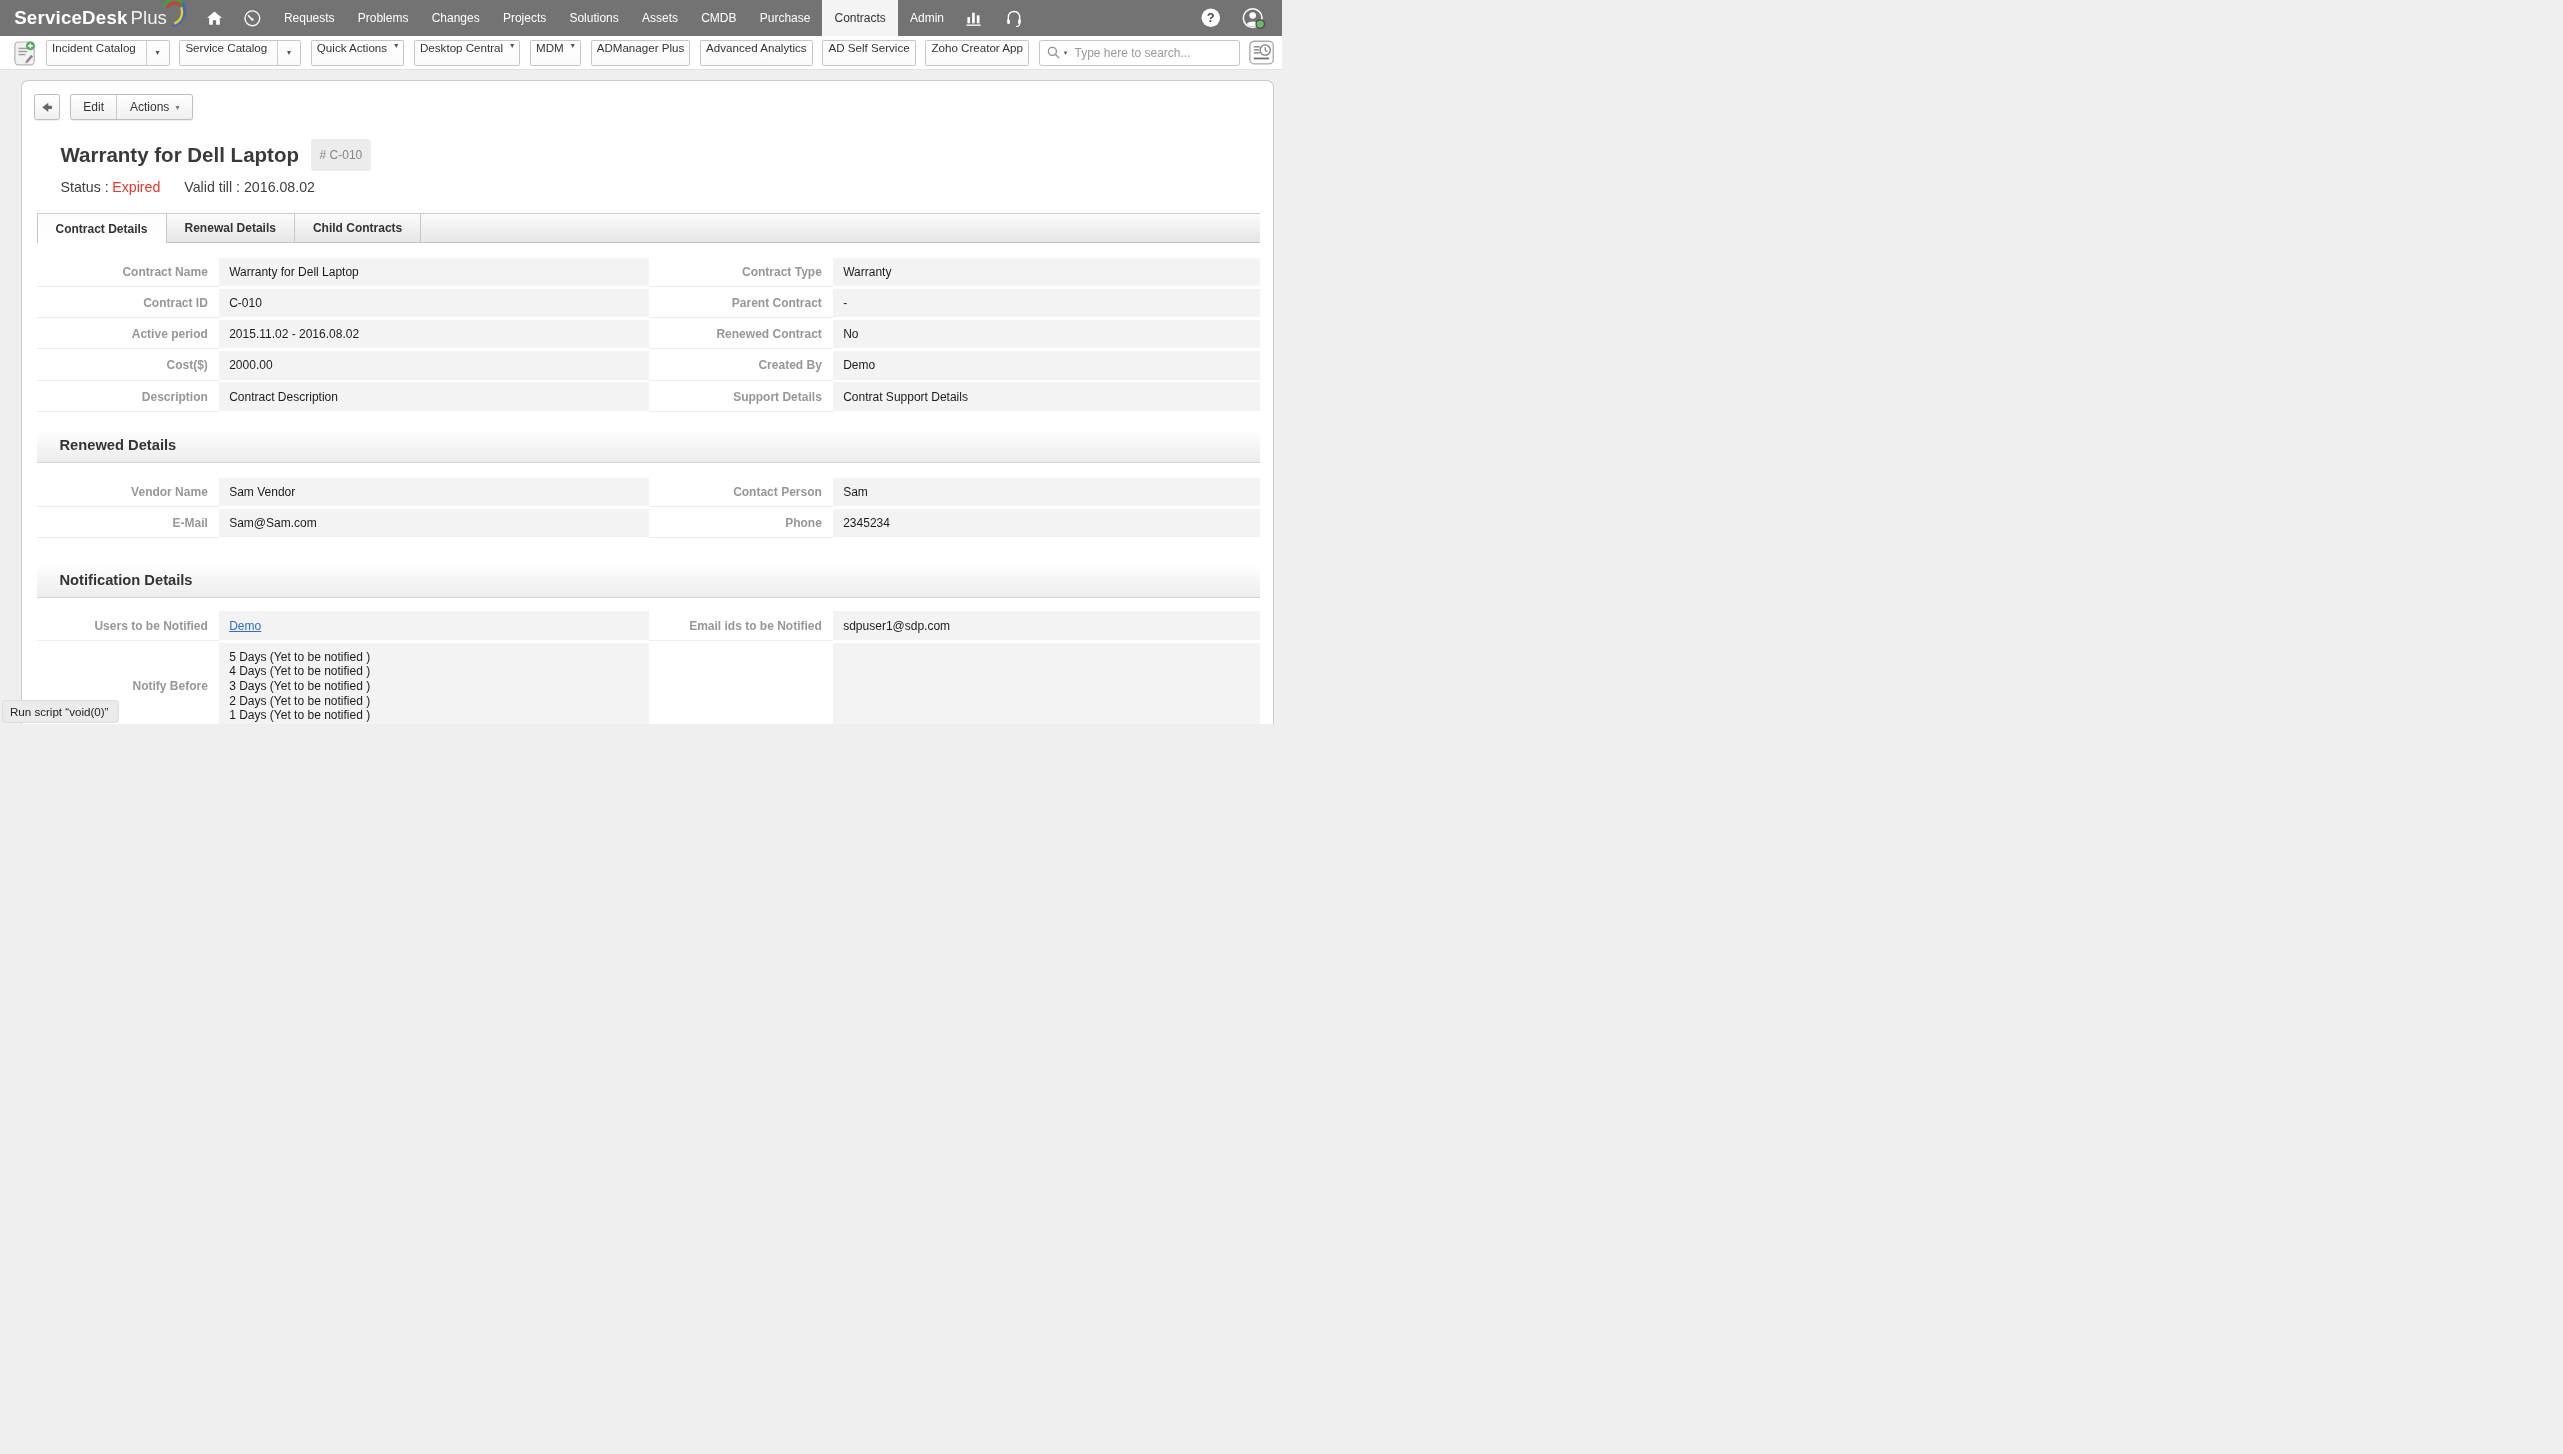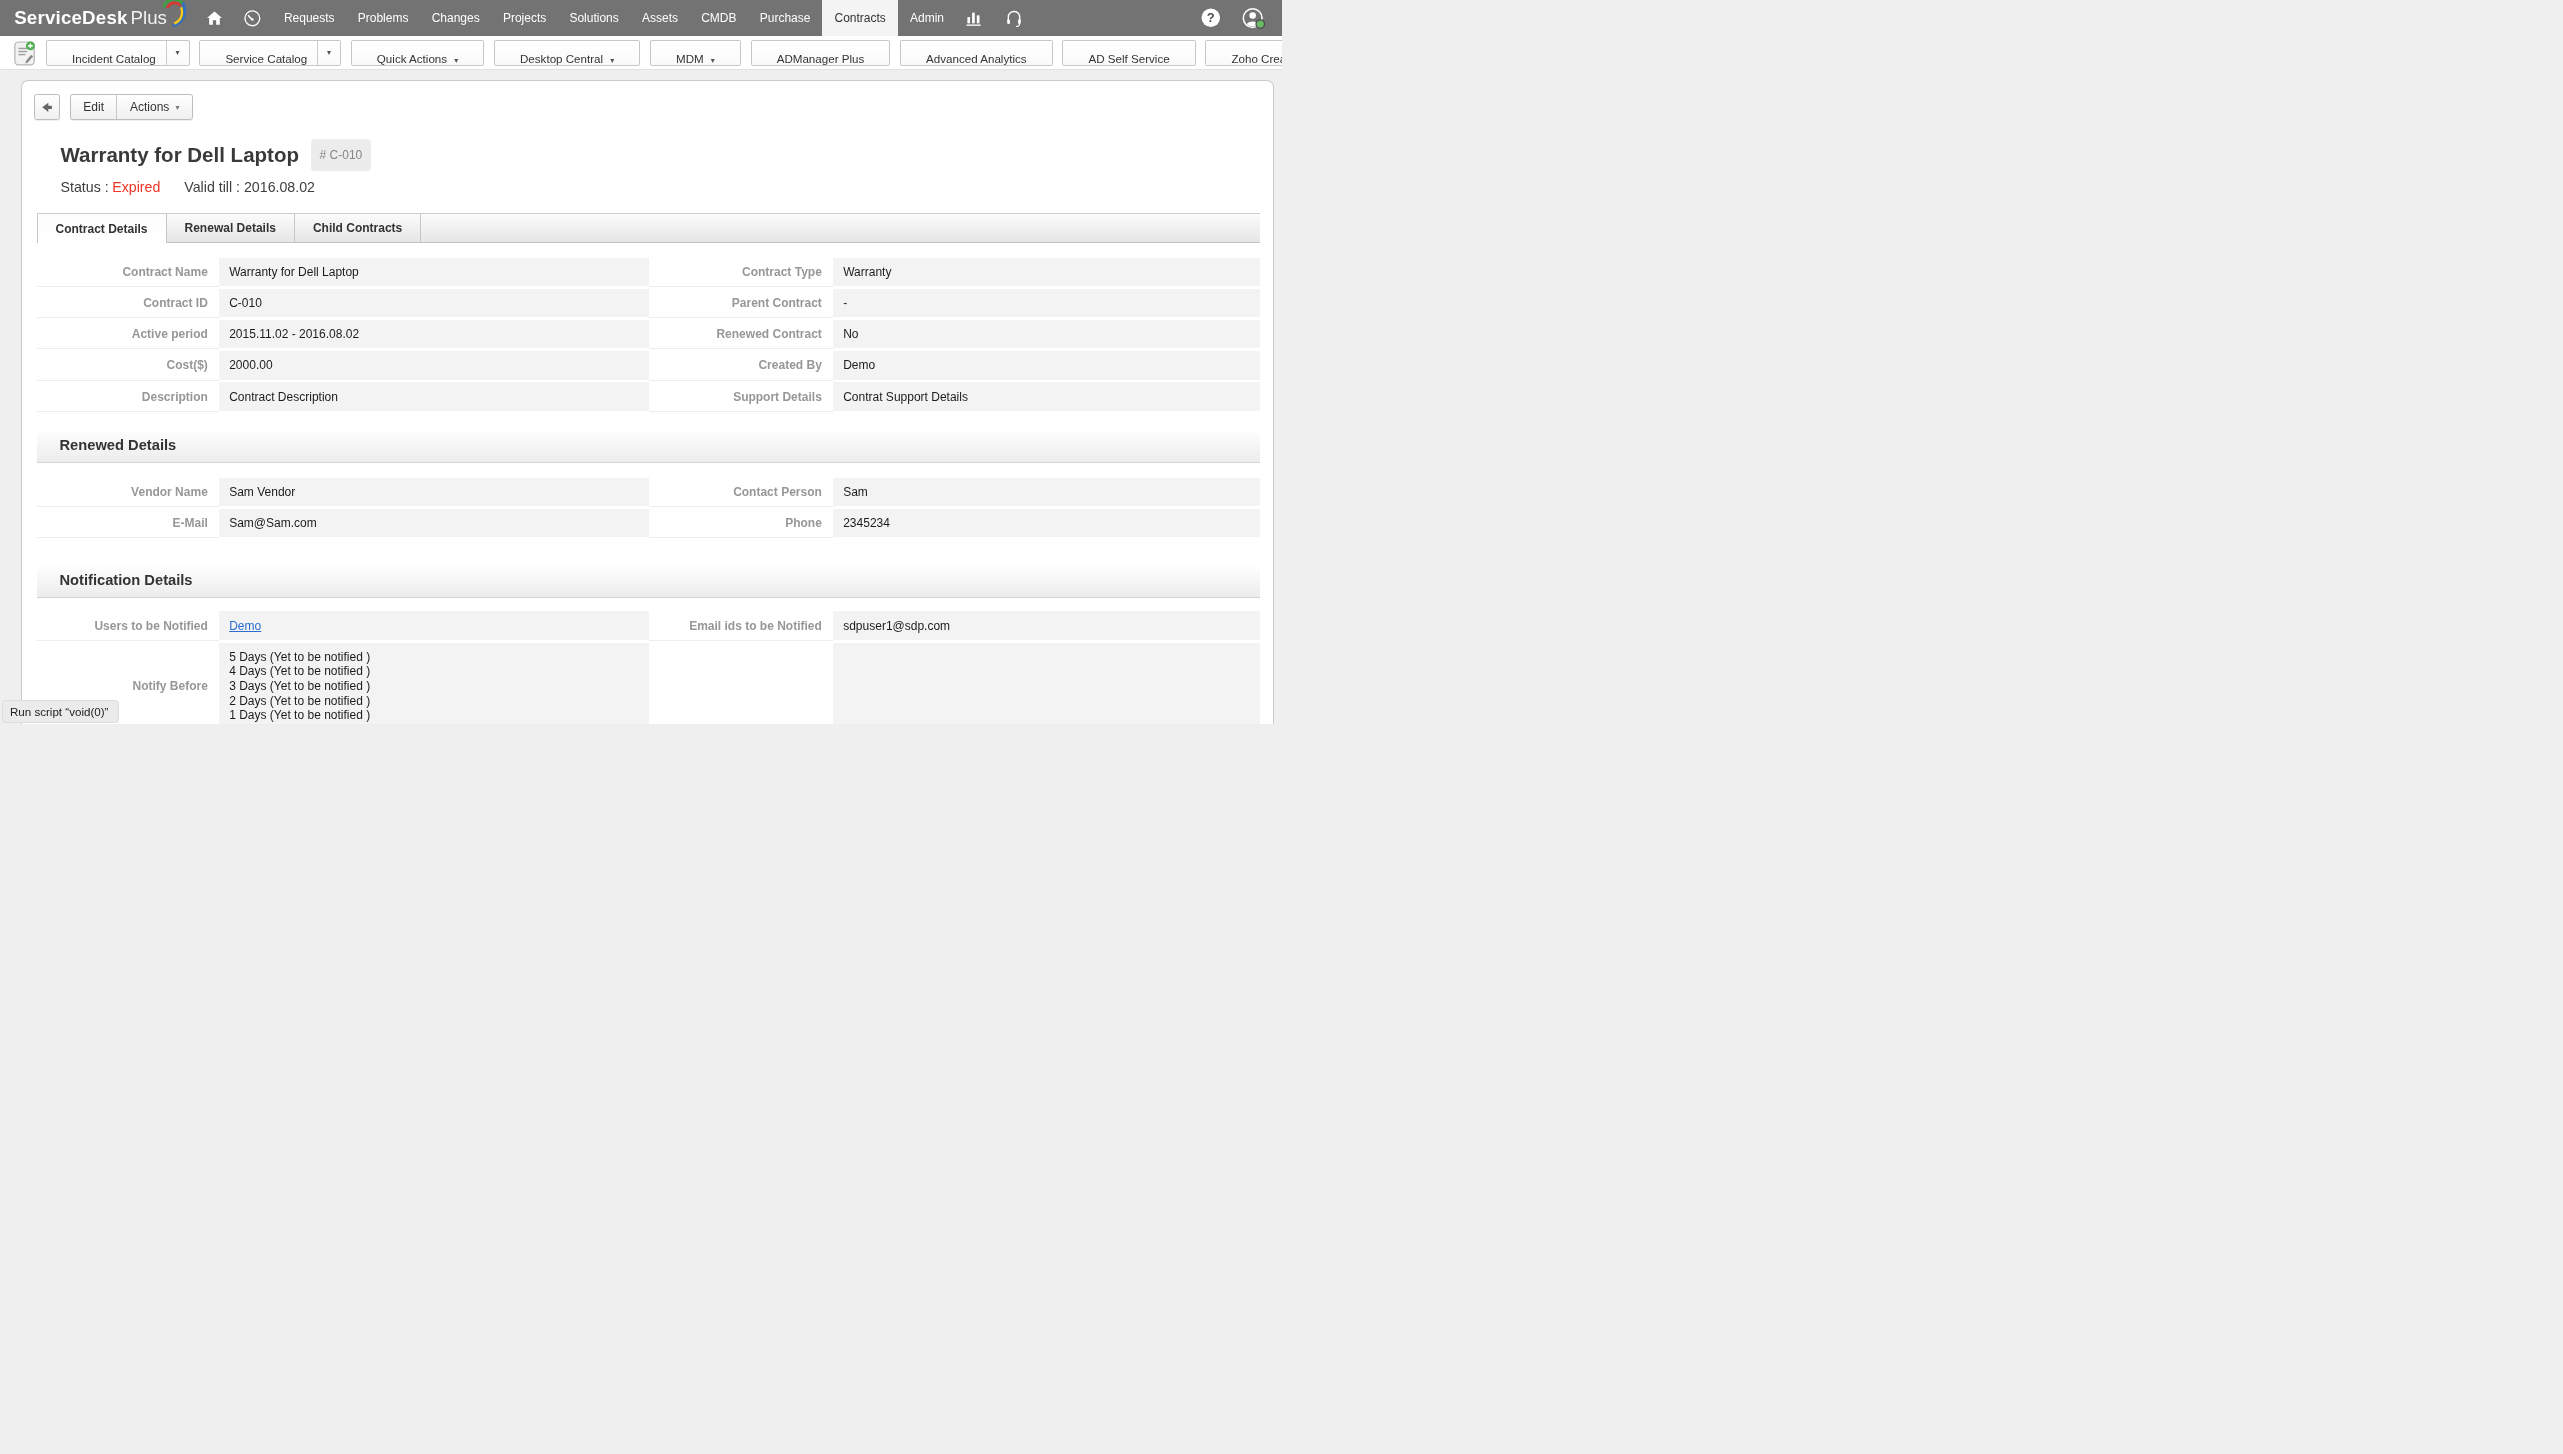--- a/index.html
+++ b/index.html
@@ -32,21 +32,21 @@
   
   .toolbar {
     height:34px; background:#fff; border-bottom:0.9px solid #e2e2e2;
     display:flex; align-items:center; padding-left:14.2px; gap:9.8px; white-space:nowrap;
   }
   .add-btn { background:none; border:none; padding:0; cursor:pointer; display:flex; align-items:center; }
   .tb-btn {
     height:26px; border:0.9px solid #c6c6c6; border-radius:1.8px;
     background:linear-gradient(#ffffff,#fafafa);
     font-family:inherit; font-size:11.6px; color:#333;
-    display:inline-flex; align-items:flex-end; padding:0 25px; cursor:pointer;
+    display:inline-flex; align-items:flex-start; padding:0 5px; cursor:pointer;
   }
   .tb-btn .caret { font-size:8px; color:#555; margin-left:7.1px; }
   .tb-btn.split { padding-right:0; }
   .tb-btn.split .caret-box {
     border-left:0.9px solid #ccc; align-self:stretch; display:flex; align-items:center;
     padding:0 9px; margin-left:9.8px; font-size:8px; color:#555;
   }
   .searchbox {
     margin-left:auto; width:221px; height:26px; border:0.9px solid #c6c6c6; border-radius:2.7px;
     background:#fff; display:flex; align-items:center; padding:0 7.1px; gap:3.6px;

